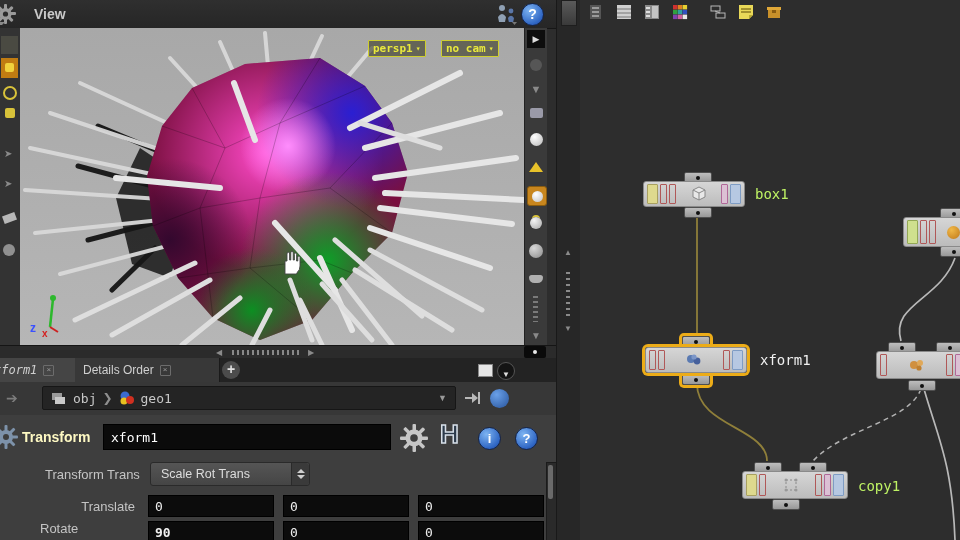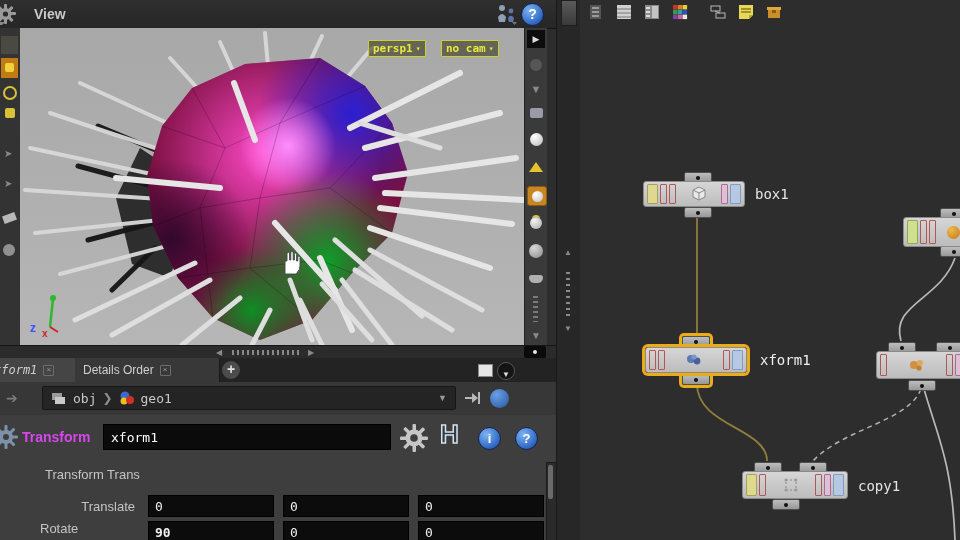--- a/index.html
+++ b/index.html
@@ -37,21 +37,21 @@
   
   .path-bar{left:0;top:382px;width:556px;height:33px;background:#373737;border-bottom:1px solid #1f1f1f;}
   .path-field{position:absolute;left:42px;top:4px;width:414px;height:24px;background:#242424;
               border:1px solid #161616;border-radius:2px;display:flex;align-items:center;gap:6px;
               padding:4px 8px;box-sizing:border-box;color:#c8c8c8;font-size:13px;}
   .chev{color:#8f8f8f;font-size:12px;}
 
   
   .param-bg{left:0;top:415px;width:556px;height:125px;background:#3e3e3e;}
   .param-header{left:0;top:417px;width:556px;height:43px;}
-  .ptype{position:absolute;left:22px;top:12px;font-size:14px;font-weight:bold;color:#d946ef;}
+  .ptype{position:absolute;left:22px;top:12px;font-size:14px;font-weight:bold;color:#fef9c3;}
   .namefield{position:absolute;left:103px;top:7px;width:288px;height:26px;background:#0b0b0b;border:1px solid #000;
              color:#fff;font-size:13px;display:flex;align-items:center;padding:0 7px;box-sizing:border-box;}
   .hlogo{position:absolute;left:440px;top:2px;font-size:26px;font-weight:bold;color:#2c3a4a;
          -webkit-text-stroke:1.5px #d7dfe8;text-stroke:1.5px #d7dfe8;}
   .info-badge{position:absolute;width:21px;height:21px;font-size:13px;line-height:21px;}
   .help-badge{position:absolute;width:21px;height:21px;font-size:13px;line-height:21px;}
   .prow-label{position:absolute;color:#c4c4c4;font-size:13px;}
   .dd{position:absolute;height:24px;background:linear-gradient(#555,#454545);border:1px solid #2a2a2a;border-radius:3px;
       display:flex;align-items:center;color:#ddd;font-size:12.5px;box-sizing:border-box;}
   .dd .txt{flex:1;padding:0 10px;white-space:nowrap;}
@@ -80,21 +80,21 @@
   .st.yellow{width:9px;background:#ded98e;border:1px solid #a8a060;}
   .st.green{width:9px;background:#cfe08e;border:1px solid #93a855;}
   .st.red{width:5px;border:1px solid #b05858;}
   .st.pink{width:5px;border:1px solid #b06898;background:#dcc0d4;}
   .st.blue{width:9px;background:#b6c8e2;border:1px solid #7e9cc4;}
   .nmid{flex:1;display:flex;align-items:center;justify-content:center;}
   .ntab{position:absolute;width:26px;height:9px;background:linear-gradient(#bdbdbd,#989898);border:1px solid #4f4f4f;
         border-radius:2px;z-index:2;}
   .ntab.sel{box-shadow:0 0 0 3px #ecac18;}
   .ntab::after{content:"";position:absolute;left:50%;top:50%;width:4px;height:4px;margin:-2px 0 0 -2px;background:#101010;border-radius:50%;}
-  .nlabel{position:absolute;z-index:3;font-family:"DejaVu Sans Mono",monospace;font-size:14px;color:#e5e5e5;}
+  .nlabel{position:absolute;z-index:3;font-family:"DejaVu Sans Mono",monospace;font-size:14px;color:#bef264;}
   .nlabel.sel{color:#f0f0f0;}
 </style>
 </head>
 <body>
 
 <div id="app">
 
   <div class="abs pane-header">
     <svg class="abs" style="left:-7px;top:3px" width="26" height="22" viewBox="0 0 26 22">
       <g fill="#9a9a9a">
@@ -367,20 +367,27 @@
           <circle cx="16" cy="16" r="8.5"></circle>
         </g>
       <circle cx="16" cy="16" r="3.8" fill="#3e3e3e"></circle>
     </svg>
     <span class="hlogo">H</span>
     <div class="info-badge" style="left:478px;top:10px">i</div>
     <div class="help-badge" style="left:515px;top:10px">?</div>
   </div>
 
   <span class="prow-label" style="left:45px;top:467px">Transform Trans</span>
+  <div class="dd" style="left:150px;top:462px;width:160px">
+    <span class="txt">Scale Rot Trans</span>
+    <span class="spin">
+        <span class="tri-u"></span>
+        <span class="tri-d"></span>
+      </span>
+  </div>
 
   <span class="prow-label" style="left:40px;top:499px;width:95px;text-align:right">Translate</span>
   <div class="nfield" style="left:148px;top:495px">
       <span>0</span>
     </div>
   <div class="nfield" style="left:283px;top:495px">
       <span>0</span>
     </div>
   <div class="nfield" style="left:418px;top:495px">
       <span>0</span>

